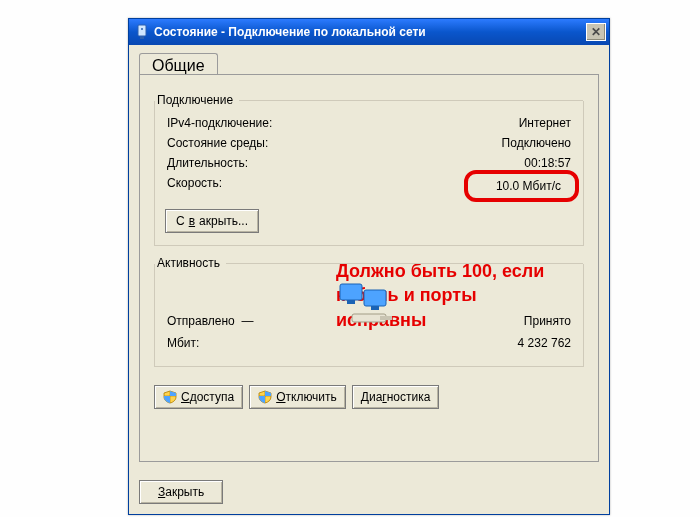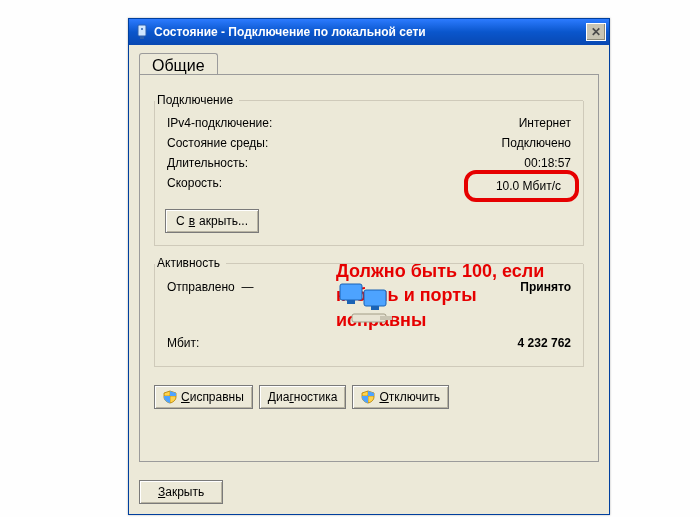--- a/index.html
+++ b/index.html
@@ -154,35 +154,35 @@
     left: 196px; top: 184px;
     width: 234px;
     color: var(--ann);
     font-weight: bold;
     font-size: 18px;
     line-height: 1.35;
   }
   
   .activity-row {
     display: flex;
-    align-items: flex-start;
+    align-items: flex-end;
     justify-content: space-between;
     padding: 4px 2px;
   }
   .activity-center {
     width: 110px;
     display: flex; align-items: center; justify-content: center;
   }
   .net-icon {
     width: 70px; height: 48px;
   }
   .activity-side {
     width: 130px;
   }
-  .activity-side.r { text-align: right; font-weight: bold; }
+  .activity-side.r { text-align: right; }
   
   .btn-row-inside {
     display: flex; gap: 6px;
     margin-top: 4px;
   }
   .btn-row-inside .btn { padding: 0 8px; }
   .footer {
     display: flex; justify-content: flex-start;
     padding: 8px 10px 10px 10px;
   }
@@ -295,44 +295,44 @@
           <span class="shield">
             <svg viewBox="0 0 14 14">
               <path d="M7 1 L13 3 V7 C13 10 10 12.5 7 13 C4 12.5 1 10 1 7 V3 Z" fill="#ffd34d" stroke="#b07d00" stroke-width="0.8"></path>
               <path d="M7 1 L7 13" stroke="#b07d00" stroke-width="0.6"></path>
               <path d="M1 6 H13" stroke="#b07d00" stroke-width="0.6"></path>
               <path d="M7 1 L13 3 V6 H7 Z" fill="#4fa3ff"></path>
               <path d="M1 6 H7 V13 C4 12.5 1 10 1 7 Z" fill="#4fa3ff"></path>
             </svg>
           </span>
           <span>
-            <span class="u">С</span><span>исправны</span>
-          </span>
-        </button>
-
-        <button class="btn">
-          <span>
-            <span>Диа</span><span class="u">г</span><span>ностика</span>
+            <span class="u">С</span><span>доступа</span>
           </span>
         </button>
 
         <button class="btn">
           <span class="shield">
             <svg viewBox="0 0 14 14">
               <path d="M7 1 L13 3 V7 C13 10 10 12.5 7 13 C4 12.5 1 10 1 7 V3 Z" fill="#ffd34d" stroke="#b07d00" stroke-width="0.8"></path>
               <path d="M7 1 L7 13" stroke="#b07d00" stroke-width="0.6"></path>
               <path d="M1 6 H13" stroke="#b07d00" stroke-width="0.6"></path>
               <path d="M7 1 L13 3 V6 H7 Z" fill="#4fa3ff"></path>
               <path d="M1 6 H7 V13 C4 12.5 1 10 1 7 Z" fill="#4fa3ff"></path>
             </svg>
           </span>
           <span>
             <span class="u">О</span><span>тключить</span>
           </span>
         </button>
+
+        <button class="btn">
+          <span>
+            <span>Диа</span><span class="u">г</span><span>ностика</span>
+          </span>
+        </button>
       </div>
 
     </div>
 
   </div>
 
   <div class="footer">
     <button class="btn">
       <span>
         <span class="u">З</span><span>акрыть</span>

